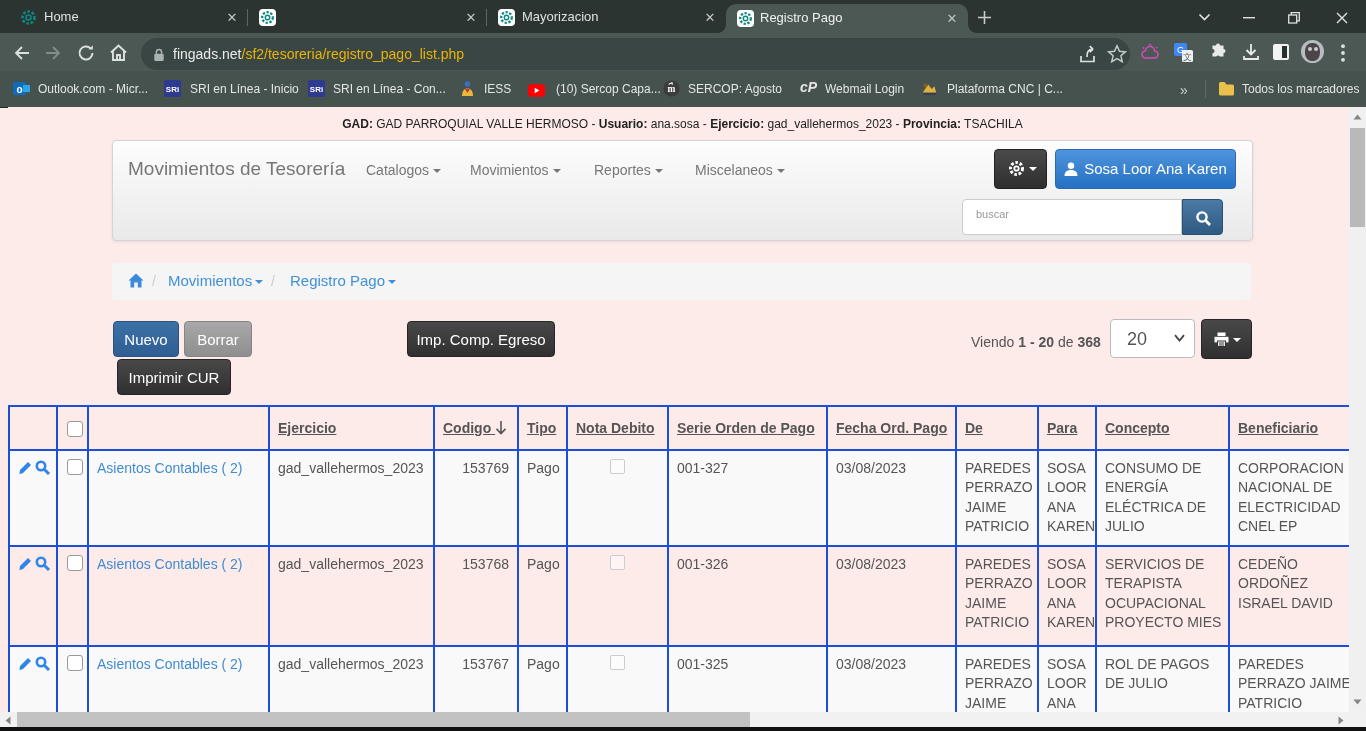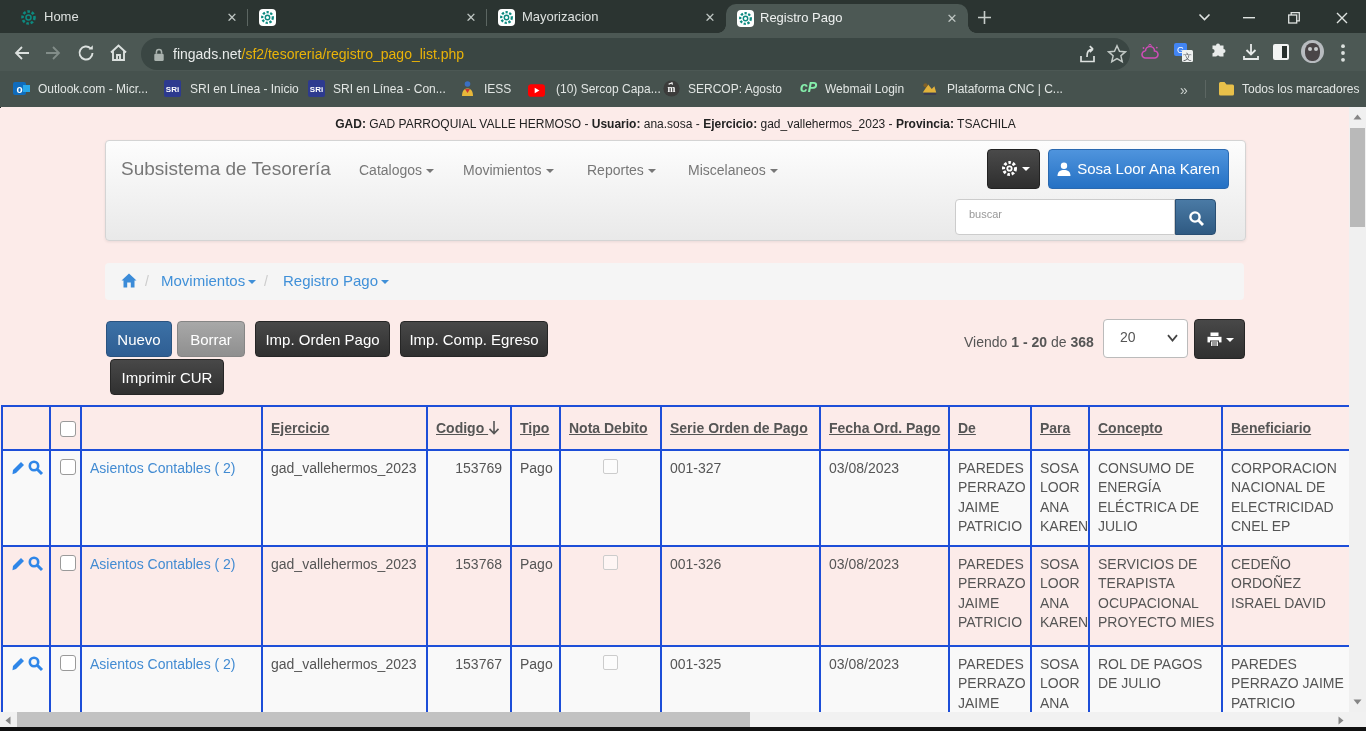--- a/index.html
+++ b/index.html
@@ -11,21 +11,21 @@
 .tabx{position:absolute;top:10px;width:16px;height:16px;color:#bfc6c3;font-size:13px;line-height:16px;text-align:center;}
 .tabsep{position:absolute;top:9px;width:1px;height:17px;background:#5c6662;}
 #activetab{position:absolute;left:726px;top:4px;width:242px;height:29px;background:#4c5854;border-radius:10px 10px 0 0;}
 .favwrap{position:absolute;width:17px;height:17px;border-radius:4px;background:#fff;}
 #toolbar{position:absolute;left:0;top:33px;width:1366px;height:38px;background:#4c5854;}
 #pill{position:absolute;left:141px;top:38px;width:989px;height:32px;border-radius:16px;background:#3a4643;}
 #bookbar{position:absolute;left:0;top:71px;width:1366px;height:36px;background:#46524e;border-bottom:1px solid #232b28;}
 .bkitem{position:absolute;top:11px;font-size:12px;color:#e2e6e4;white-space:nowrap;}
 .bkicon{position:absolute;top:9px;width:17px;height:17px;}
 
-#page{position:absolute;left:1px;top:107px;width:1349px;height:605px;background:#fcebe9;overflow:hidden;}
+#page{position:absolute;left:8px;top:107px;width:1349px;height:605px;background:#fcebe9;overflow:hidden;}
 #gadline{position:absolute;left:0;top:10px;width:1349px;text-align:center;font-size:13px;color:#222;}
 #navbar{position:absolute;left:104px;top:33px;width:1139px;height:99px;background:linear-gradient(#fdfdfd,#e9e9e9);border:1px solid #d4d4d4;border-radius:4px;box-shadow:0 1px 3px rgba(0,0,0,0.08);}
 #brand{position:absolute;left:15px;top:17px;font-size:19px;color:#777;}
 .navitem{position:absolute;top:21px;font-size:14px;color:#777;}
 .caret{display:inline-block;width:0;height:0;border-left:4px solid transparent;border-right:4px solid transparent;border-top:4px solid #777;vertical-align:2px;margin-left:4px;}
 #gearbtn{position:absolute;left:881px;top:8px;width:51px;height:38px;background:linear-gradient(#4a4a4a,#2e2e2e);border:1px solid #222;border-radius:4px;}
 #userbtn{position:absolute;left:942px;top:8px;width:179px;height:38px;background:linear-gradient(#4f94dd,#2571c4);border:1px solid #2a69b0;border-radius:4px;color:#fff;font-size:15px;text-align:center;line-height:38px;}
 #searchbox{position:absolute;left:849px;top:58px;width:220px;height:36px;background:#fff;border:1px solid #ccc;border-radius:4px 0 0 4px;box-sizing:border-box;}
 #searchbox span{position:absolute;left:13px;top:8px;font-size:11px;color:#999;}
 #searchbtn{position:absolute;left:1069px;top:58px;width:41px;height:36px;background:linear-gradient(#4a7aa5,#2f5a82);border:1px solid #2a4f73;border-radius:0 4px 4px 0;box-sizing:border-box;}
@@ -199,40 +199,40 @@
       <rect width="19" height="14" rx="3.5" fill="#f00"></rect>
       <path d="M7.5 3.8 L12.8 7 L7.5 10.2 Z" fill="#fff"></path>
     </svg>
   <div class="bkitem" style="left:556px;">(10) Sercop Capa...</div>
   <svg class="bkicon" style="left:663px;" width="18" height="18" viewBox="0 0 18 18">
       <circle cx="9" cy="9" r="8.6" fill="#3c3c3b"></circle>
       <text x="9" y="13" font-size="10" font-weight="bold" fill="#fff" text-anchor="middle" font-family="Liberation Serif">m</text>
       <path d="M6 4.5 L9.5 3 L10 4.8" fill="none" stroke="#fff" stroke-width="1.2"></path>
     </svg>
   <div class="bkitem" style="left:688px;">SERCOP: Agosto</div>
-  <div class="bkitem" style="left:800px;top:8px;font-size:14px;font-weight:bold;color:#86efac;font-style:italic;">cP</div>
+  <div class="bkitem" style="left:800px;top:8px;font-size:14px;font-weight:bold;color:#e5e5e5;font-style:italic;">cP</div>
   <div class="bkitem" style="left:825px;">Webmail Login</div>
   <svg class="bkicon" style="left:921px;" width="19" height="17" viewBox="0 0 19 17">
       <path d="M2 13 L8 4 L12 9 L15 6 L17 13 Z" fill="#e3b23a"></path>
       <circle cx="5" cy="5" r="2.3" fill="#806028"></circle>
       <path d="M3 14.5 H17" stroke="#3a3a52" stroke-width="2"></path>
     </svg>
   <div class="bkitem" style="left:947px;">Plataforma CNC | C...</div>
   <div class="bkitem" style="left:1180px;font-size:14px;color:#cdd3d0;">»</div>
   <div style="position:absolute;left:1205px;top:9px;width:1px;height:18px;background:#5c6662;"></div>
   <svg class="bkicon" style="left:1218px;" width="17" height="15" viewBox="0 0 17 15">
       <path d="M1 2.5 a1.5 1.5 0 0 1 1.5 -1.5 h4 l2 2.5 h6 a1.5 1.5 0 0 1 1.5 1.5 v8 a1.5 1.5 0 0 1 -1.5 1.5 h-12 a1.5 1.5 0 0 1 -1.5 -1.5 Z" fill="#e8c04a"></path>
     </svg>
   <div class="bkitem" style="left:1242px;">Todos los marcadores</div>
 </div>
 
 <div id="page">
   <div id="gadline" style="font-size:12px;"><b>GAD:</b> GAD PARROQUIAL VALLE HERMOSO - <b>Usuario:</b> ana.sosa - <b>Ejercicio:</b> gad_vallehermos_2023 - <b>Provincia:</b> TSACHILA</div>
   <div id="navbar">
-    <div id="brand">Subsistema de Tesorería</div>
+    <div id="brand">Movimientos de Tesorería</div>
     <div class="navitem" style="left:253px;">Catalogos<span class="caret"></span></div>
     <div class="navitem" style="left:357px;">Movimientos<span class="caret"></span></div>
     <div class="navitem" style="left:481px;">Reportes<span class="caret"></span></div>
     <div class="navitem" style="left:582px;">Miscelaneos<span class="caret"></span></div>
     <div id="gearbtn">
         <svg style="position:absolute;left:13px;top:10px;" width="17" height="17" viewBox="0 0 17 17">
           <circle cx="8.5" cy="8.5" r="6" fill="none" stroke="#fff" stroke-width="3" stroke-dasharray="2.6 1.8"></circle>
           <circle cx="8.5" cy="8.5" r="2.2" fill="none" stroke="#fff" stroke-width="1.8"></circle>
         </svg>
         <span style="position:absolute;left:34px;top:17px;width:0;height:0;border-left:4px solid transparent;border-right:4px solid transparent;border-top:4px solid #fff;"></span>
@@ -255,26 +255,25 @@
     <svg style="position:absolute;left:16px;top:10px;" width="16" height="15" viewBox="0 0 16 15">
         <path d="M0.5 7.5 L8 0.5 L15.5 7.5 H13.5 V14.5 H9.8 V9.5 H6.2 V14.5 H2.5 V7.5 Z" fill="#3b8bd8"></path>
       </svg>
     <span class="bcsep" style="position:absolute;left:40px;top:10px;">/</span>
     <span class="bc" style="position:absolute;left:56px;top:9px;">Movimientos<span class="caretb"></span></span>
     <span class="bcsep" style="position:absolute;left:159px;top:10px;">/</span>
     <span class="bc" style="position:absolute;left:178px;top:9px;">Registro Pago<span class="caretb"></span></span>
   </div>
   <div class="btn" style="left:105px;top:214px;width:66px;background:linear-gradient(#3c71a6,#2f5e93);border:1px solid #2a5380;">Nuevo</div>
   <div class="btn" style="left:176px;top:214px;width:68px;background:linear-gradient(#a8a8a8,#8f8f8f);border:1px solid #858585;">Borrar</div>
-  <div class="btn btndark" style="left:254px;top:214px;width:135px;">Imp. Orden Pago</div>
   <div class="btn btndark" style="left:399px;top:214px;width:148px;">Imp. Comp. Egreso</div>
   <div class="btn btndark" style="left:109px;top:252px;width:114px;">Imprimir CUR</div>
   <div class="abs" style="left:963px;top:227px;font-size:14px;color:#555;">Viendo <b>1 - 20</b> de <b>368</b></div>
   <div class="abs" style="left:1102px;top:212px;width:85px;height:39px;background:#fff;border:1px solid #bbb;border-radius:4px;box-sizing:border-box;">
-      <span style="position:absolute;left:16px;top:9px;font-size:14px;color:#555;">20</span>
+      <span style="position:absolute;left:16px;top:9px;font-size:18px;color:#555;">20</span>
       <svg style="position:absolute;right:9px;top:14px;" width="11" height="8" viewBox="0 0 11 8">
         <path d="M1 1.2 L5.5 6.5 L10 1.2" fill="none" stroke="#444" stroke-width="1.8"></path>
       </svg>
     </div>
   <div class="btn btndark" style="left:1193px;top:212px;width:51px;height:40px;">
       <svg style="position:absolute;left:12px;top:12px;" width="15" height="15" viewBox="0 0 15 15">
         <rect x="3.5" y="0.5" width="8" height="3.5" fill="#fff"></rect>
         <rect x="0.5" y="4.8" width="14" height="5.6" fill="#fff"></rect>
         <rect x="3.5" y="9" width="8" height="5.5" fill="#fff" stroke="#333" stroke-width="1"></rect>
         <line x1="4.8" y1="11" x2="10.2" y2="11" stroke="#333"></line>

